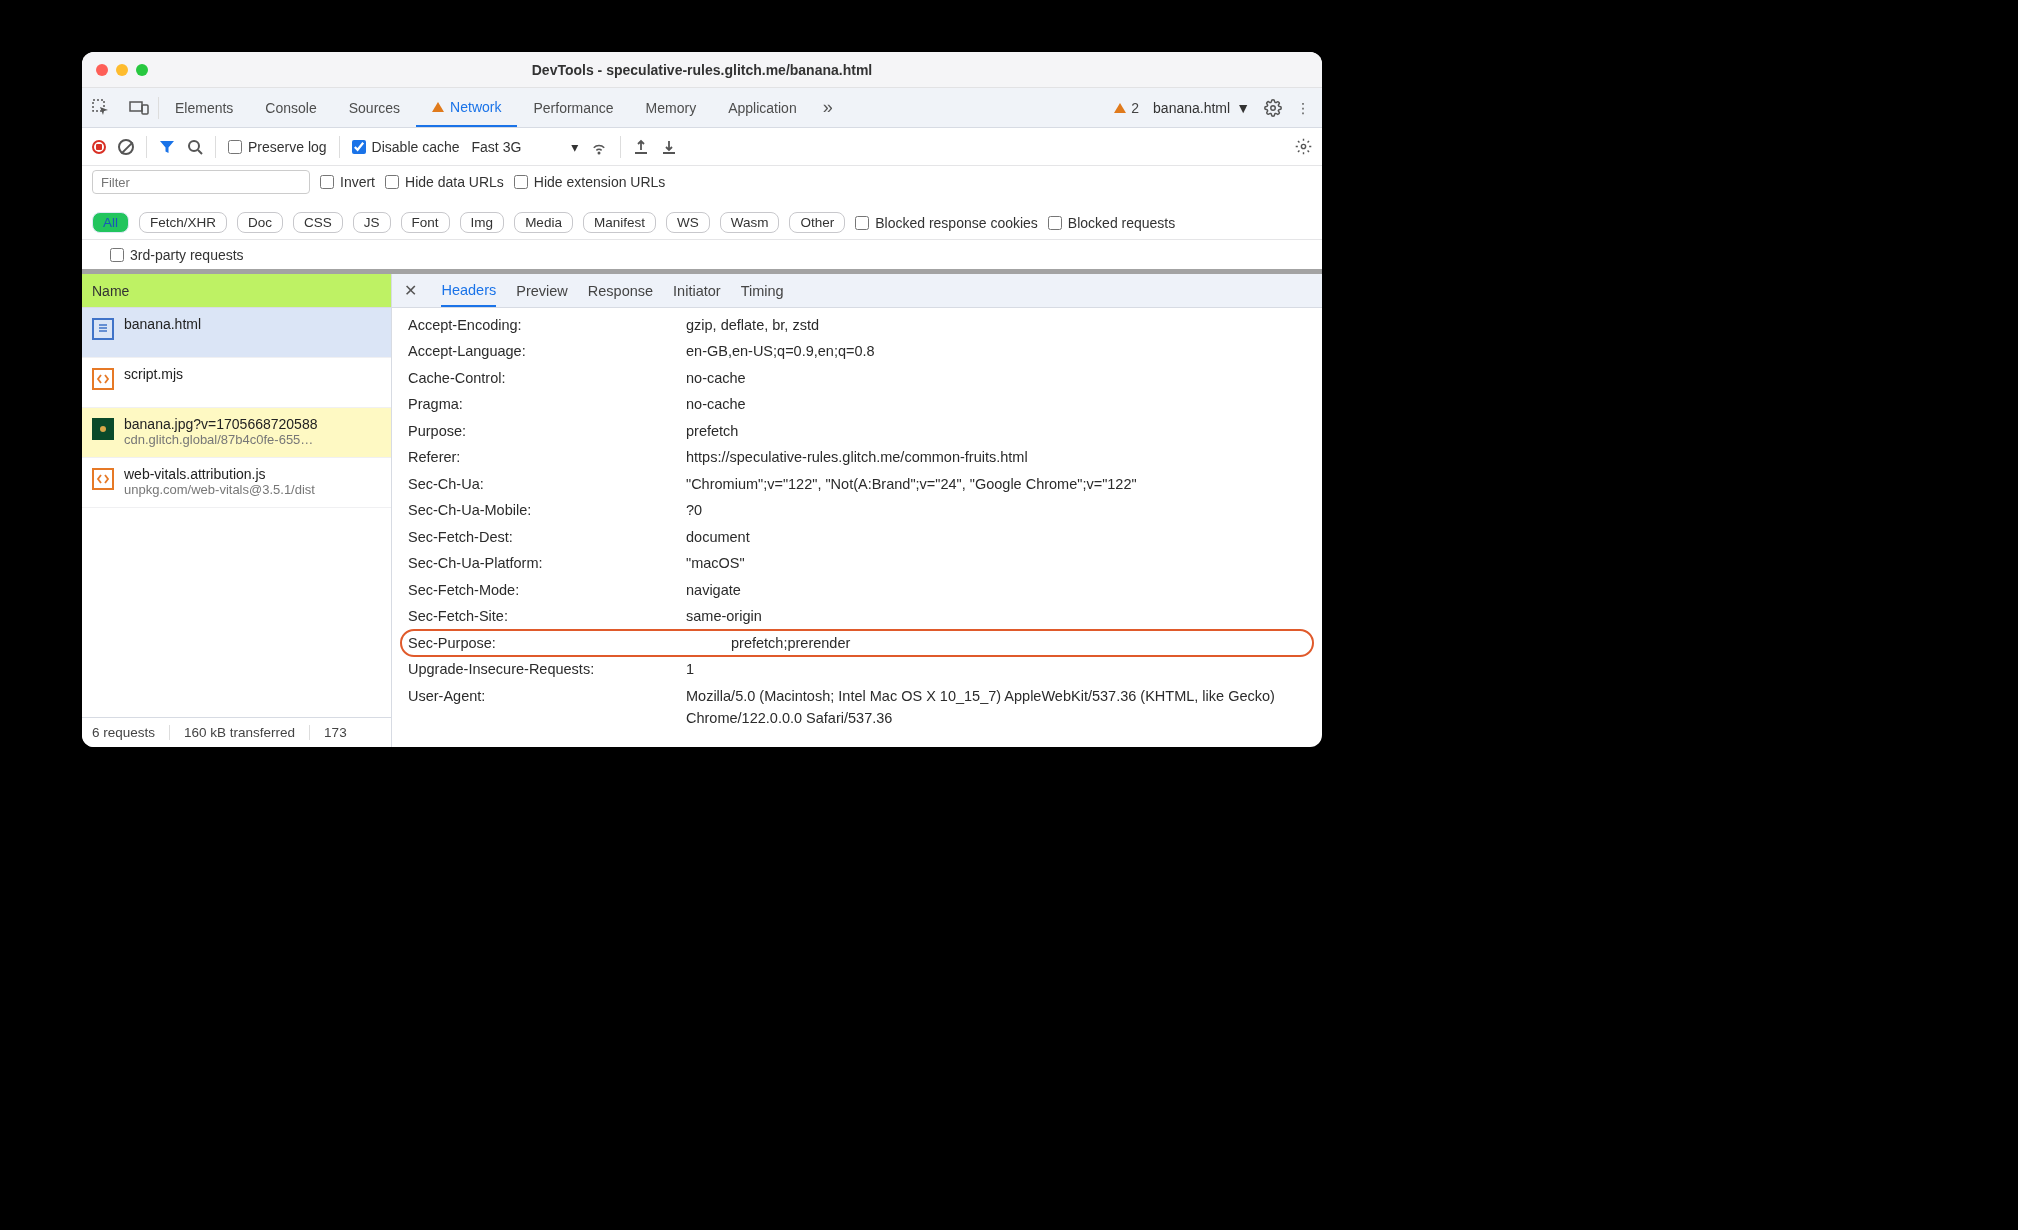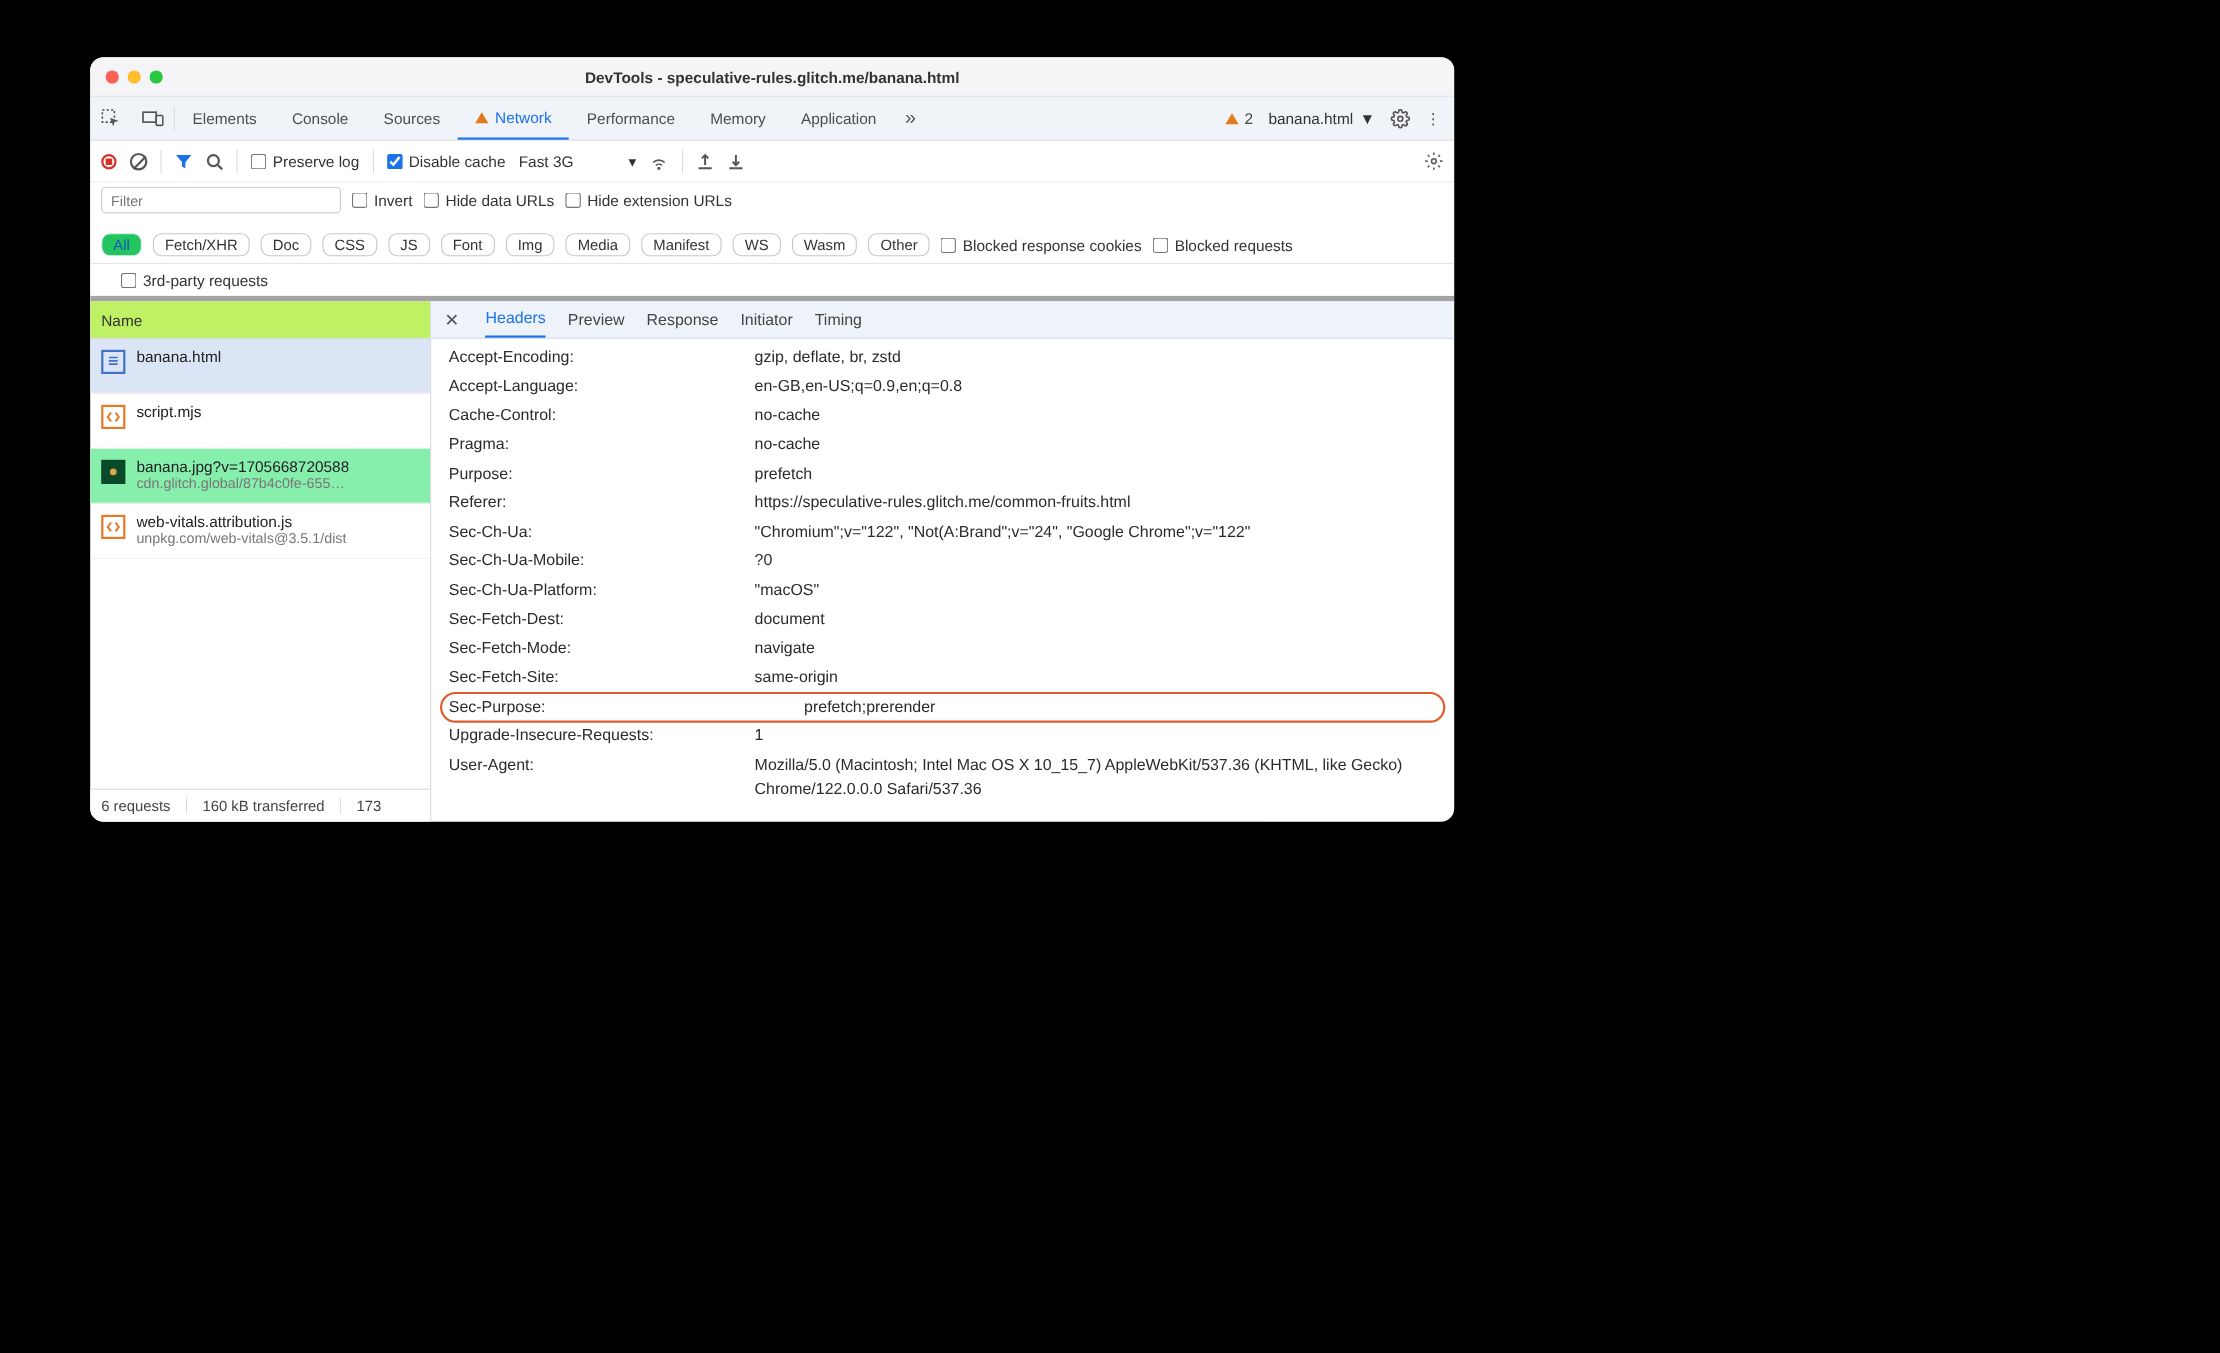--- a/index.html
+++ b/index.html
@@ -37,21 +37,21 @@
   .filter-input{ width:218px; height:24px; border:1px solid #ccc; border-radius:4px; padding:0 8px; font-size:13px; color:#888;}
   .pill{ border:1px solid #c8c8cc; border-radius:8px; padding:2px 10px; font-size:13.5px; color:#333; background:#fff;}
   .pill.active{ background:#22c55e; color:#1a56b8; border-color:#dfe8f6;}
   .third-row{ height:34px; background:#fff; border-bottom:5px solid #a3a3a3; display:flex; align-items:center; padding:0 28px; gap:8px; font-size:14px; color:#333;}
   .content{ flex:1; display:flex; min-height:0;}
   .sidebar{ width:310px; border-right:1px solid #d7dbe3; display:flex; flex-direction:column; }
   .side-head{ height:34px; background:#bef264; border-bottom:1px solid #d7dbe3; display:flex; align-items:center; padding:0 10px; font-size:14px; color:#333; font-weight:400;}
   .req-list{ flex:1; overflow:auto;}
   .req-item{ display:flex; align-items:flex-start; gap:10px; padding:8px 10px; min-height:50px; border-bottom:1px solid #f0f0f2; font-size:14px; color:#222;}
   .req-item.sel{ background:#dbe5f6;}
-  .req-item.alt{ background:#86efac;}
+  .req-item.alt{ background:#fef9c3;}
   .req-ico{ width:22px;height:22px; flex-shrink:0; margin-top:2px; display:flex;align-items:center;justify-content:center;}
   .ico-doc{ border:2px solid #4073c8; color:#4073c8;}
   .ico-js{ border:2px solid #e67926; color:#e67926;}
   .ico-img{ background:#0a4a2a; }
   .req-lines{ display:flex; flex-direction:column; overflow:hidden; }
   .req-sub{ color:#777; font-size:13px; white-space:nowrap; overflow:hidden; text-overflow:ellipsis; max-width:250px; }
   .status-bar{ height:30px; border-top:1px solid #d7dbe3; display:flex; align-items:center; gap:14px; padding:0 10px; font-size:13.5px; color:#444; background:#fff;}
   .status-bar span+span{ border-left:1px solid #ddd; padding-left:14px;}
   .detail{ flex:1; display:flex; flex-direction:column; min-width:0;}
   .detab-row{ height:34px; background:#eef2f9; border-bottom:1px solid #d7dbe3; display:flex; align-items:center; padding:0 8px; gap:20px; font-size:14.5px; color:#444;}
@@ -313,26 +313,26 @@
           </div>
           <div class="hdr">
             <div class="k">Sec-Ch-Ua:</div>
             <div class="v">"Chromium";v="122", "Not(A:Brand";v="24", "Google Chrome";v="122"</div>
           </div>
           <div class="hdr">
             <div class="k">Sec-Ch-Ua-Mobile:</div>
             <div class="v">?0</div>
           </div>
           <div class="hdr">
+            <div class="k">Sec-Fetch-Dest:</div>
+            <div class="v">document</div>
+          </div>
+          <div class="hdr">
             <div class="k">Sec-Ch-Ua-Platform:</div>
             <div class="v">"macOS"</div>
-          </div>
-          <div class="hdr">
-            <div class="k">Sec-Fetch-Dest:</div>
-            <div class="v">document</div>
           </div>
           <div class="hdr">
             <div class="k">Sec-Fetch-Mode:</div>
             <div class="v">navigate</div>
           </div>
           <div class="hdr">
             <div class="k">Sec-Fetch-Site:</div>
             <div class="v">same-origin</div>
           </div>
           <div class="hdr hl">

